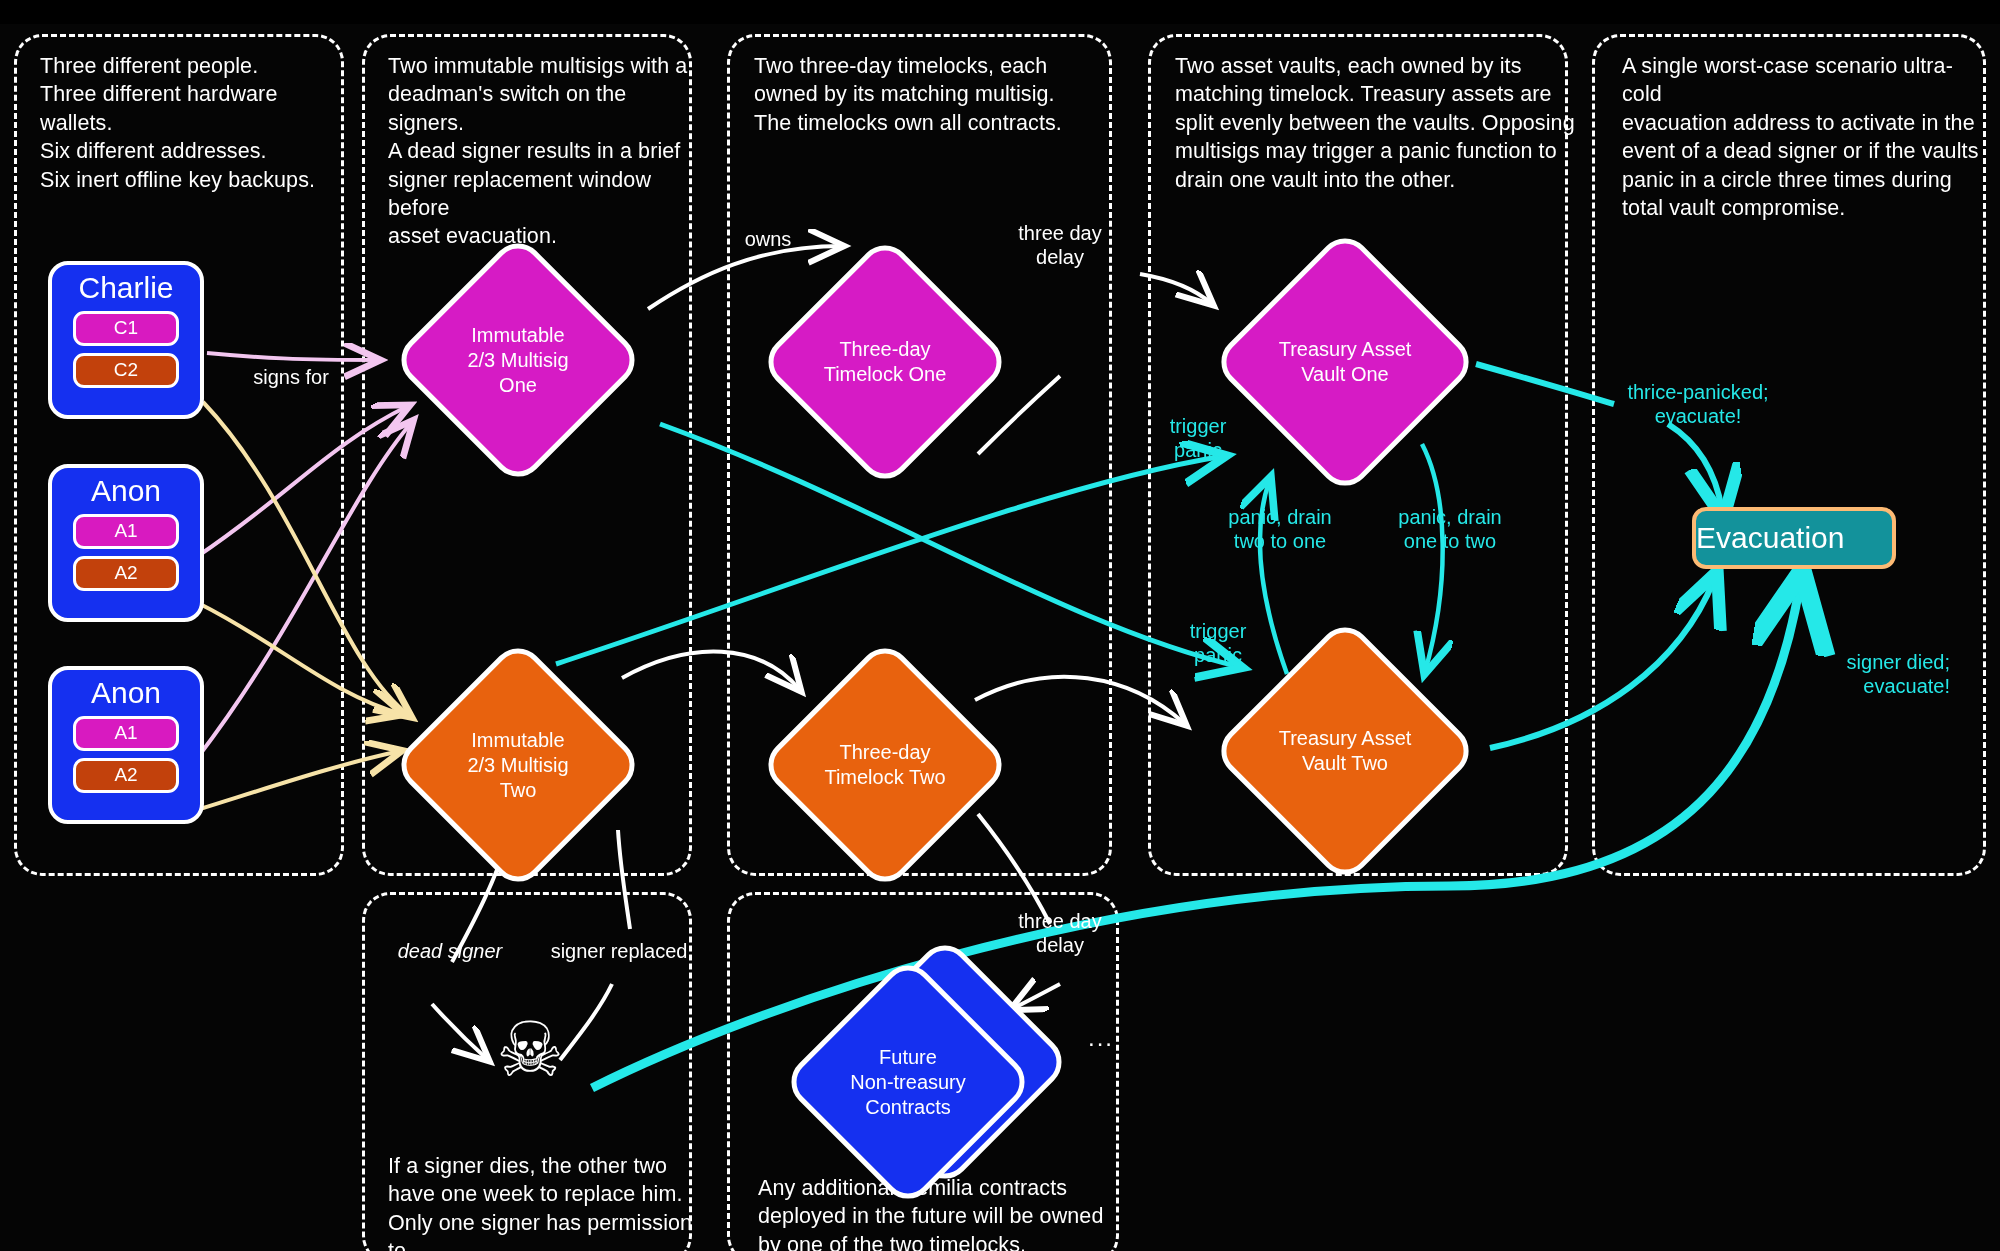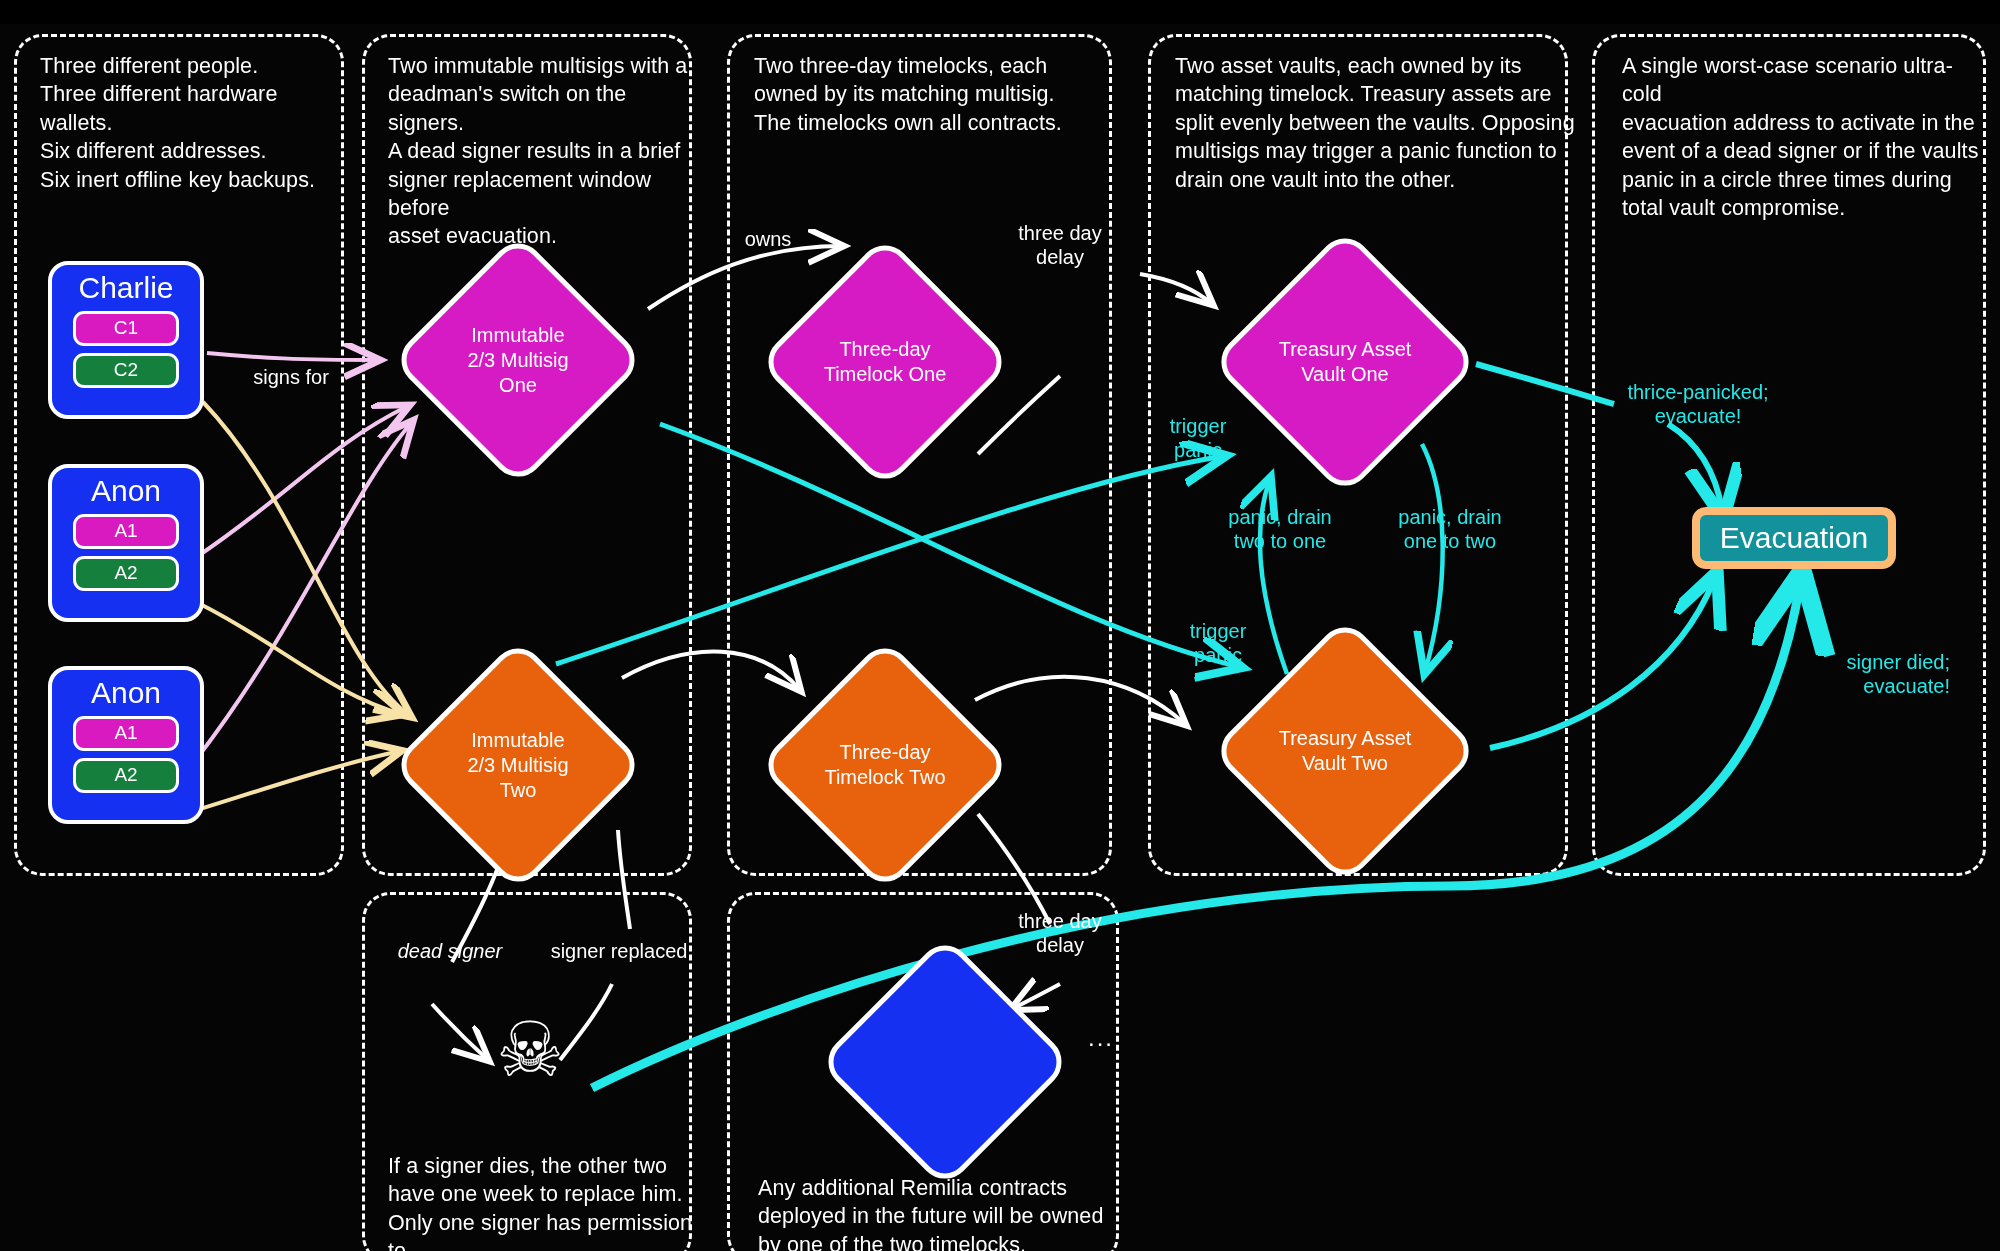--- a/index.html
+++ b/index.html
@@ -64,21 +64,21 @@
     border-radius: 11px;
     box-sizing: border-box;
     display: flex;
     align-items: center;
     justify-content: center;
     color: #ffffff;
     font-size: 19px;
     margin-bottom: 7px;
   }
   .key-magenta { background: #d81ac0; }
-  .key-orange  { background: #15803d; }
+  .key-orange  { background: #c2410c; }
 
   
   .diamond-wrap {
     position: absolute;
   }
   .diamond-shape {
     position: absolute;
     left: 0; top: 0;
     width: 100%;
     height: 100%;
@@ -104,26 +104,26 @@
     z-index: 3;
   }
   .fill-magenta { background: #d61bc5; }
   .fill-orange  { background: #e8620e; }
   .fill-blue    { background: #1530f0; }
 
   
   .evac {
     position: absolute;
     background: #13929b;
-    border: 8px solid #fdba74;
+    border: 4px solid #fdba74;
     border-radius: 14px;
     box-sizing: border-box;
     display: flex;
     align-items: center;
-    justify-content: center;
+    justify-content: flex-start;
     color: #ffffff;
     font-size: 30px;
   }
 
   
   .edge-label {
     position: absolute;
     font-size: 20px;
     line-height: 1.22;
     white-space: pre-line;
@@ -307,20 +307,26 @@
 
   <div class="diamond-wrap" style="left:1250px; top:632px; width:190px; height:190px;">
     <div class="diamond-shape fill-orange"></div>
     <div class="diamond-label">Treasury Asset
 Vault Two</div>
   </div>
 
   <div class="diamond-wrap" style="left:855px; top:948px; width:180px; height:180px;">
     <div class="diamond-shape fill-blue"></div>
   </div>
+  <div class="diamond-wrap" style="left:818px; top:968px; width:180px; height:180px;">
+    <div class="diamond-shape fill-blue"></div>
+    <div class="diamond-label">Future
+Non-treasury
+Contracts</div>
+  </div>
   <div class="ellipsis-mark" style="left:1088px; top:1000px;">...</div>
 
   <div class="evac" style="left:1692px; top:483px; width:204px; height:62px;">
     <span>Evacuation</span>
   </div>
 
   <div class="skull" style="left:496px; top:988px;">☠</div>
 
   <div class="edge-label lbl-white" style="left:236px;  top:341px;  width:110px;">signs for</div>
   <div class="edge-label lbl-white" style="left:728px;  top:203px;  width:80px;">owns</div>

